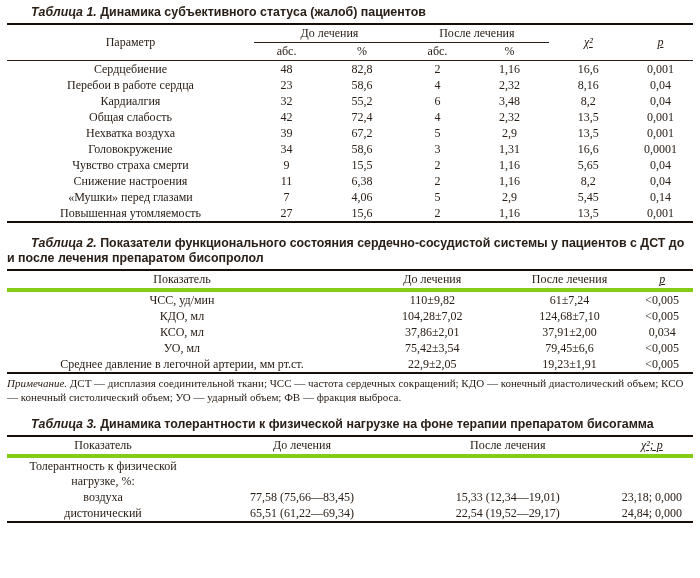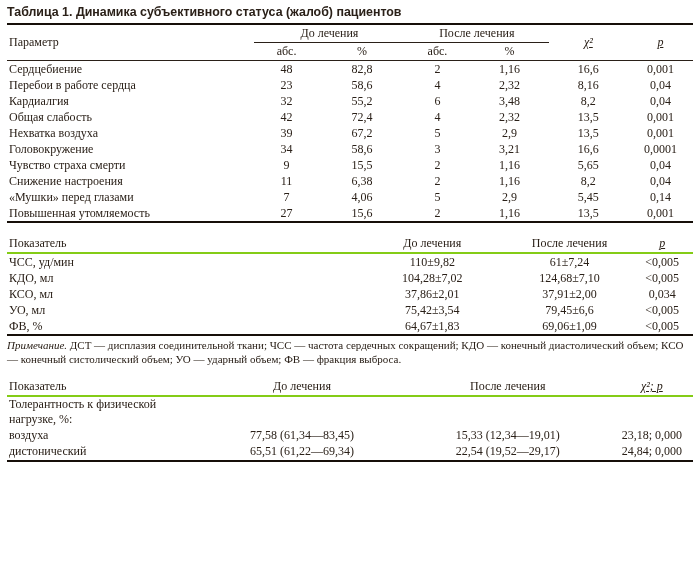--- a/index.html
+++ b/index.html
@@ -6,32 +6,32 @@
   body{
     width:700px;height:578px;overflow:hidden;box-sizing:border-box;
     padding:4px 7px 0 7px;
     background:#ffffff;color:#2a2018;
     font-family:"Liberation Serif", serif;font-size:12px;line-height:1.25;
   }
   .tbl-title{
     font-family:"Liberation Sans", sans-serif;font-weight:700;font-size:12.4px;
     line-height:1.22;padding:1px 0 3px 0;border-bottom:2.5px solid #160f09;
   }
-  .tbl-title .lbl{}
+  .tbl-title .lbl{font-style:italic;margin-left:24px;}
   table{width:100%;border-collapse:collapse;table-layout:fixed;}
   th,td{font-weight:normal;padding:1px 2px;vertical-align:middle;overflow:hidden;}
   td{padding:0.5px 2px;}
-  .l{text-align:left;}
+  .l{text-align:center;}
   .c{text-align:center;}
   .math{font-style:italic;text-decoration:underline;}
   
   .t1 .grp{border-bottom:1px solid #2a2018;}
   .t1 .hb{border-bottom:1px solid #2a2018;}
   
-  .t2 thead th,.t3 thead th{border-bottom:2px solid #84cc16;}
+  .t2 thead th,.t3 thead th{border-bottom:4px solid #84cc16;}
   
   .t1 tbody tr:last-child td,
   .t2 tbody tr:last-child td,
   .t3 tbody tr:last-child td{border-bottom:2.5px solid #160f09;}
   .note{font-size:11px;line-height:1.22;margin-top:3px;}
   .note .lbl{font-style:italic;}
   .sect{margin-top:12px;}
 </style>
 </head>
 <body>
@@ -109,21 +109,21 @@
       <td class="c">5</td>
       <td class="c">2,9</td>
       <td class="c">13,5</td>
       <td class="c">0,001</td>
     </tr>
     <tr>
       <td class="l">Головокружение</td>
       <td class="c">34</td>
       <td class="c">58,6</td>
       <td class="c">3</td>
-      <td class="c">3,21</td>
+      <td class="c">1,31</td>
       <td class="c">16,6</td>
       <td class="c">0,0001</td>
     </tr>
     <tr>
       <td class="l">Чувство страха смерти</td>
       <td class="c">9</td>
       <td class="c">15,5</td>
       <td class="c">2</td>
       <td class="c">1,16</td>
       <td class="c">5,65</td>
@@ -153,20 +153,24 @@
       <td class="c">15,6</td>
       <td class="c">2</td>
       <td class="c">1,16</td>
       <td class="c">13,5</td>
       <td class="c">0,001</td>
     </tr>
   </tbody>
 </table>
 
 <div class="sect">
+  <div class="tbl-title">
+    <span class="lbl">Таблица 2.</span>
+    <span>Показатели функционального состояния сердечно-сосудистой системы у пациентов с ДСТ до и после лечения препаратом бисопролол</span>
+  </div>
   <table class="t2">
     <colgroup>
       <col style="width:51%">
         <col style="width:22%">
         <col style="width:18%">
         <col style="width:9%">
     </colgroup>
     <thead>
       <tr>
         <th class="l">Показатель</th>
@@ -194,34 +198,38 @@
         <td class="c">37,91±2,00</td>
         <td class="c">0,034</td>
       </tr>
       <tr>
         <td class="l">УО, мл</td>
         <td class="c">75,42±3,54</td>
         <td class="c">79,45±6,6</td>
         <td class="c">&lt;0,005</td>
       </tr>
       <tr>
-        <td class="l">ФВ, %</td>
-        <td class="c">64,67±1,83</td>
-        <td class="c">69,06±1,09</td>
+        <td class="l">Среднее давление в легочной артерии, мм рт.ст.</td>
+        <td class="c">22,9±2,05</td>
+        <td class="c">19,23±1,91</td>
         <td class="c">&lt;0,005</td>
       </tr>
     </tbody>
   </table>
   <div class="note">
     <span class="lbl">Примечание.</span>
     <span>ДСТ — дисплазия соединительной ткани; ЧСС — частота сердечных сокращений; КДО — конечный диастолический объем; КСО — конечный систолический объем; УО — ударный объем; ФВ — фракция выброса.</span>
   </div>
 </div>
 
 <div class="sect">
+  <div class="tbl-title">
+    <span class="lbl">Таблица 3.</span>
+    <span>Динамика толерантности к физической нагрузке на фоне терапии препаратом бисогамма</span>
+  </div>
   <table class="t3">
     <colgroup>
       <col style="width:28%">
         <col style="width:30%">
         <col style="width:30%">
         <col style="width:12%">
     </colgroup>
     <thead>
       <tr>
         <th class="l">Показатель</th>
@@ -232,21 +240,21 @@
     </thead>
     <tbody>
       <tr>
         <td class="l">Толерантность к физической нагрузке, %:</td>
         <td class="c"></td>
         <td class="c"></td>
         <td class="c"></td>
       </tr>
       <tr>
         <td class="l">воздуха</td>
-        <td class="c">77,58 (61,34—83,45)</td>
+        <td class="c">77,58 (75,66—83,45)</td>
         <td class="c">15,33 (12,34—19,01)</td>
         <td class="c">23,18; 0,000</td>
       </tr>
       <tr>
         <td class="l">дистонический</td>
         <td class="c">65,51 (61,22—69,34)</td>
         <td class="c">22,54 (19,52—29,17)</td>
         <td class="c">24,84; 0,000</td>
       </tr>
 

